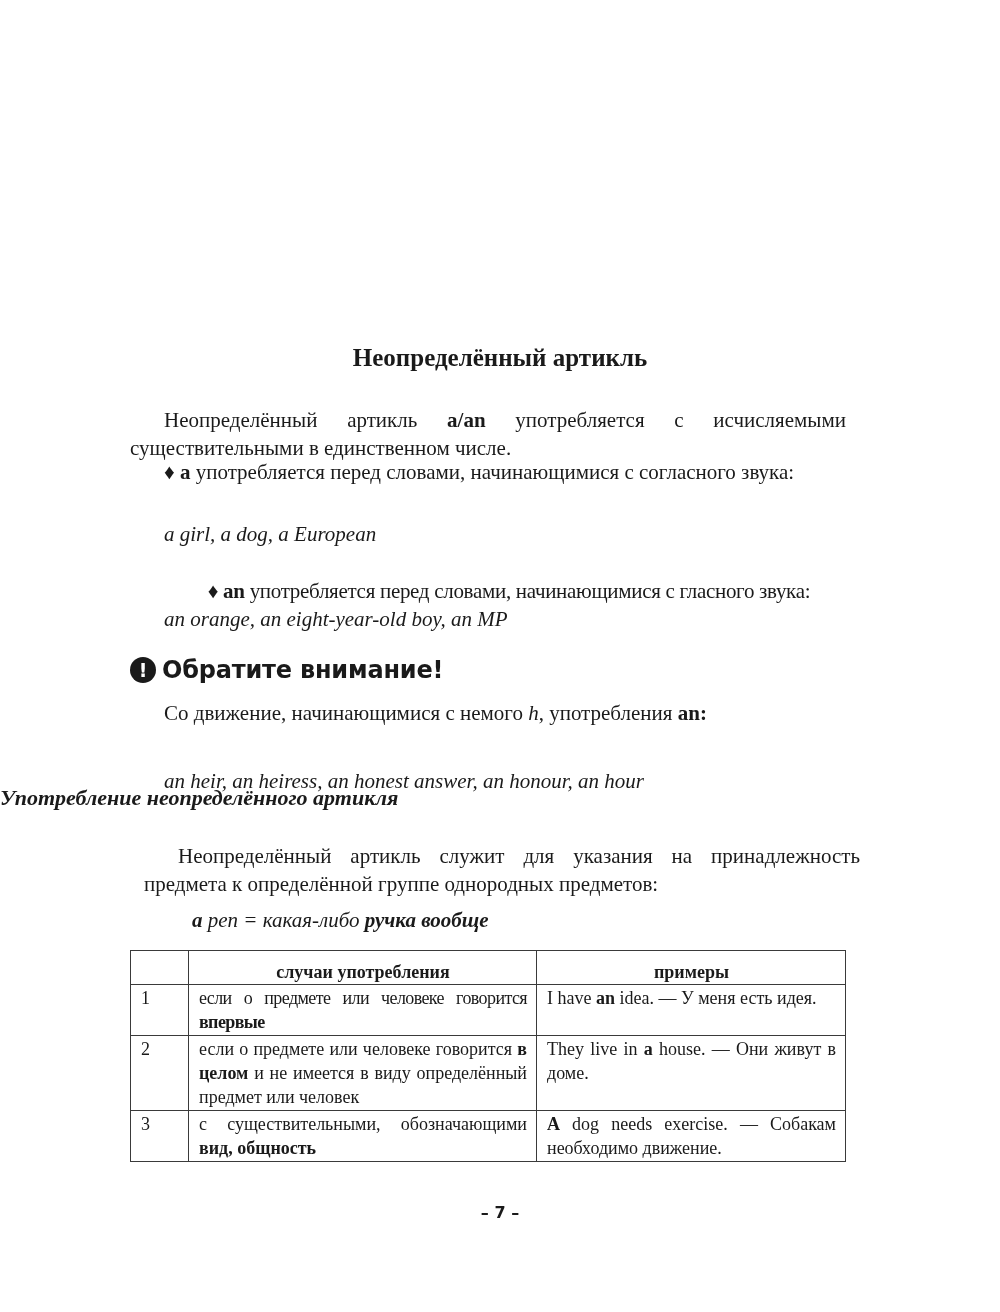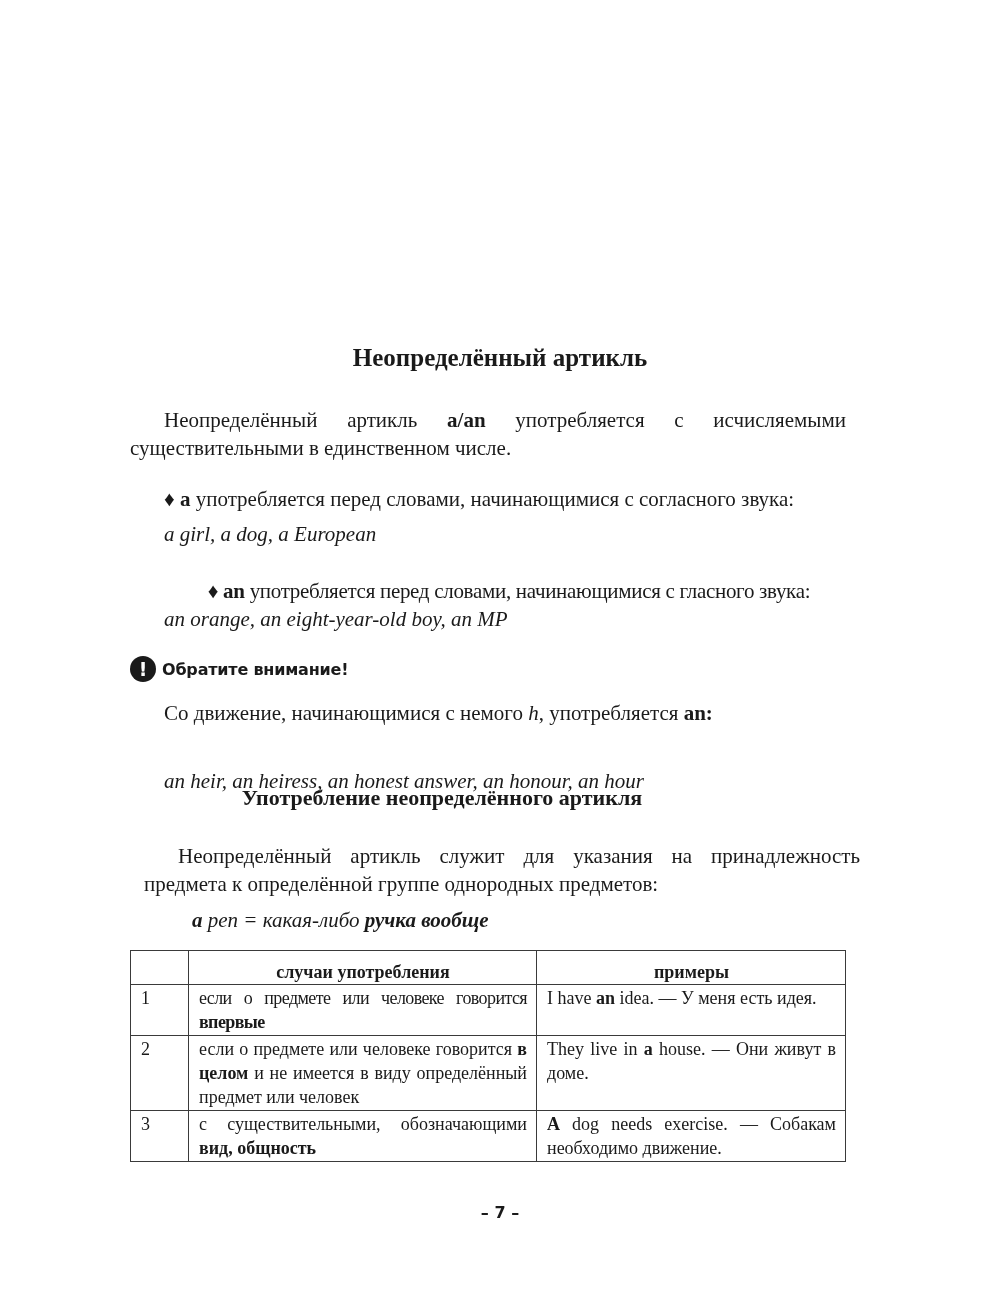--- a/index.html
+++ b/index.html
@@ -11,41 +11,41 @@
   .abs { position: absolute; }
   .h1 {
     left: 0; width: 1000px; top: 344px; text-align: center;
     font-family: "Liberation Serif", serif; font-weight: bold; font-size: 25px;
   }
   .p {
     font-family: "Liberation Serif", serif; font-size: 21px; line-height: 28px; text-align: center;
   }
   .ind { text-indent: 34px; }
   .para1 { left: 130px; width: 716px; top: 406px; text-align: justify; }
-  .bullet1 { left: 130px; width: 716px; top: 485px; text-align: justify; font-family: Liberation Serif, serif; }
+  .bullet1 { left: 130px; width: 716px; top: 458px; text-align: justify; font-family: Liberation Serif, serif; }
   .ex1 { left: 164px; top: 520px; font-style: italic; }
   .bullet2 { left: 164px; width: 690px; top: 577px; letter-spacing: -0.3px; }
   .ex2 { left: 164px; top: 605px; font-style: italic; }
   .notice {
     left: 130px; top: 656px; display: flex; align-items: center;
   }
   .notice-icon {
     width: 26px; height: 26px; border-radius: 50%; background: #1a1a1a; color: #fff;
     display: flex; align-items: center; justify-content: center;
     font-family: "DejaVu Sans", sans-serif; font-weight: bold; font-size: 19px; line-height: 1;
   }
   .notice-title {
-    margin-left: 6px; font-family: "DejaVu Sans", sans-serif; font-weight: bold; font-size: 16px;
+    margin-left: 6px; font-family: "DejaVu Sans", sans-serif; font-weight: bold; font-size: 24px;
     letter-spacing: -0.2px;
   }
   .notice-text { left: 164px; top: 699px; }
   .notice-ex { left: 164px; top: 727px; font-style: italic; margin-top: 40px; }
   .h2 {
-    left: 0; width: 884px; top: 785px; text-align: center;
-    font-family: "Liberation Serif", serif; font-weight: bold; font-size: 22px;
+    left: 0; width: 884px; top: 785px; 
+    font-family: "Liberation Serif", serif; font-weight: bold; font-size: 22px; font-style: italic;
   }
   .para2 { left: 144px; width: 716px; top: 842px; text-align: justify; }
   .formula { left: 164px; top: 906px; font-style: italic; margin-left: 28px; }
   table.cases {
     position: absolute; left: 130px; top: 950px; width: 716px;
     border-collapse: collapse; font-family: "Liberation Serif", serif;
     font-size: 18px; line-height: 24px;
   }
   table.cases td, table.cases th {
     border: 1.5px solid #3a3a3a; vertical-align: top; padding: 1px 9px 1px 10px;
@@ -72,21 +72,21 @@
 <div class="abs p ind bullet1"><span>♦</span> <b>a</b><span> употребляется перед словами, начинающимися с согласного звука:</span></div>
 <div class="abs p ex1">a girl, a dog, a European</div>
 
 <div class="abs p bullet2"><span>♦</span> <b>an</b><span> употребляется перед словами, начинающимися с гласного звука:</span></div>
 <div class="abs p ex2">an orange, an eight-year-old boy, an MP</div>
 
 <div class="abs notice">
   <span class="notice-icon">!</span>
   <span class="notice-title">Обратите внимание!</span>
 </div>
-<div class="abs p notice-text"><span>Со движение, начинающимися с немого </span><i>h</i><span>, употребляется </span><b>an:</b></div>
+<div class="abs p notice-text"><span>Со движение, начинающимися с немого </span><i>h</i><span>, употребления </span><b>an:</b></div>
 <div class="abs p notice-ex">an heir, an heiress, an honest answer, an honour, an hour</div>
 
 <div class="abs h2">Употребление неопределённого артикля</div>
 
 <div class="abs p ind para2">Неопределённый артикль служит для указания на принадлежность предмета к определённой группе однородных предметов:</div>
 
 <div class="abs p formula"><b>a</b><span> pen = какая-либо </span><b>ручка вообще</b></div>
 
 <table class="cases">
   <thead>

